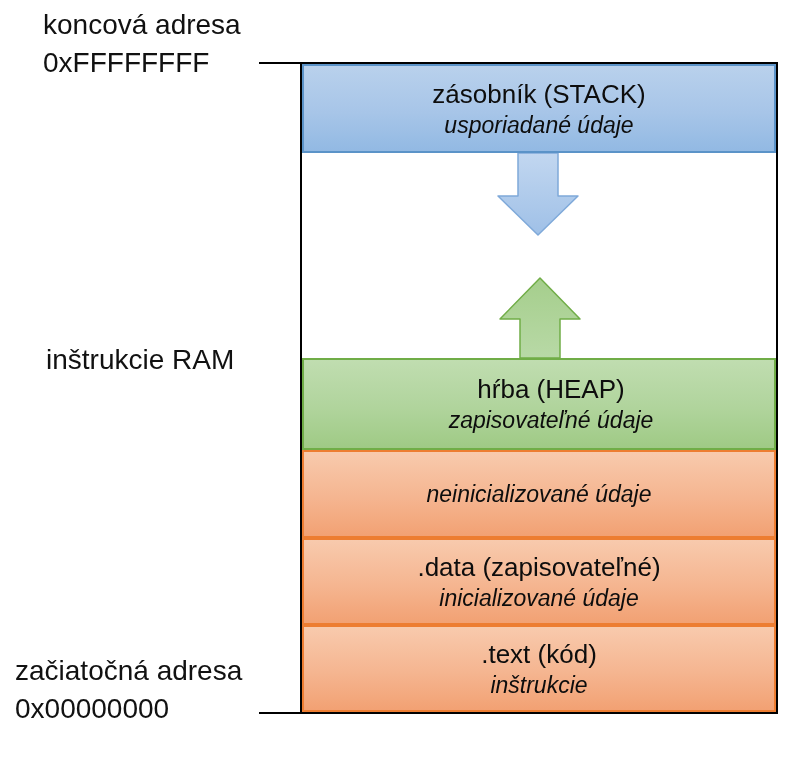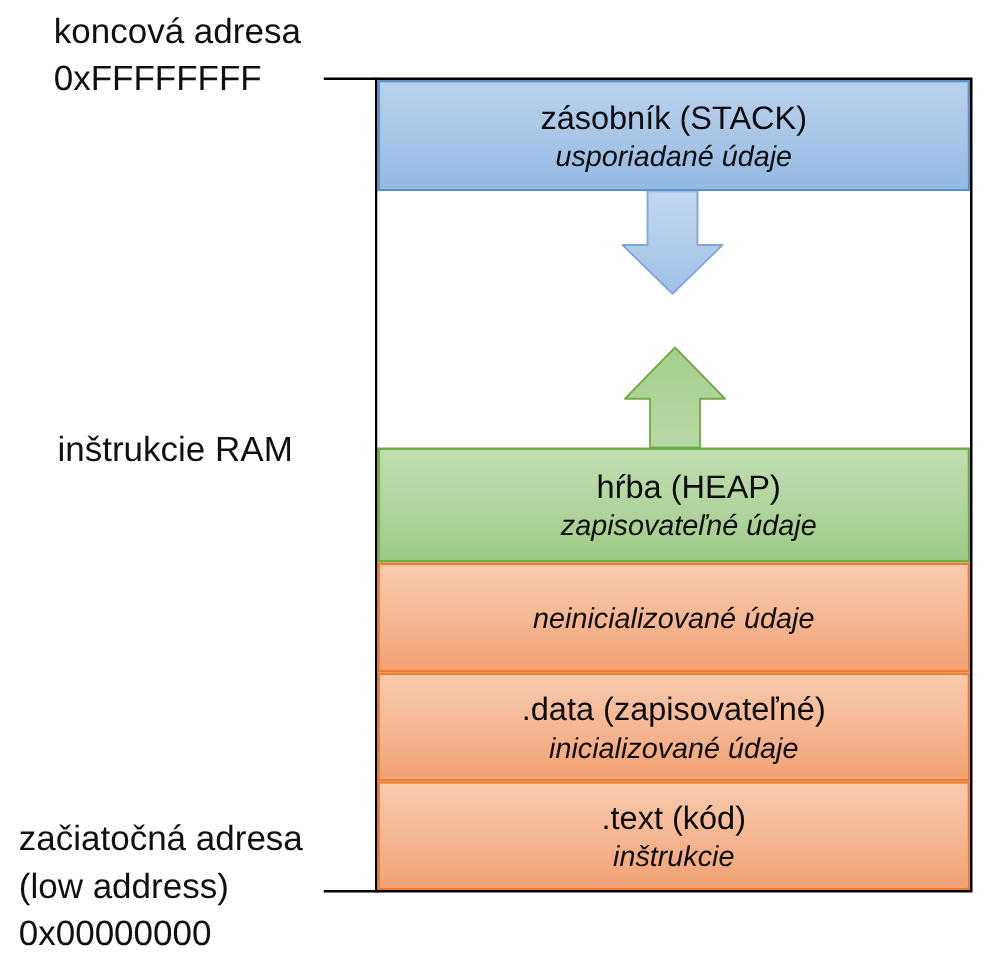--- a/index.html
+++ b/index.html
@@ -105,21 +105,20 @@
 
   <div class="addr-label" id="label-high">
     <div>koncová adresa</div>
     <div>0xFFFFFFFF</div>
   </div>
 
   <div class="addr-label" id="label-ram">inštrukcie RAM</div>
 
   <div class="addr-label" id="label-low">
     <div>začiatočná adresa</div>
-    <div>(low address)</div>
     <div>0x00000000</div>
   </div>
 
   <div class="connector" id="conn-high"></div>
   <div class="connector" id="conn-low"></div>
 
   <div class="memory">
 
     <div class="seg" id="seg-stack">
       <div class="seg-title">zásobník (STACK)</div>

